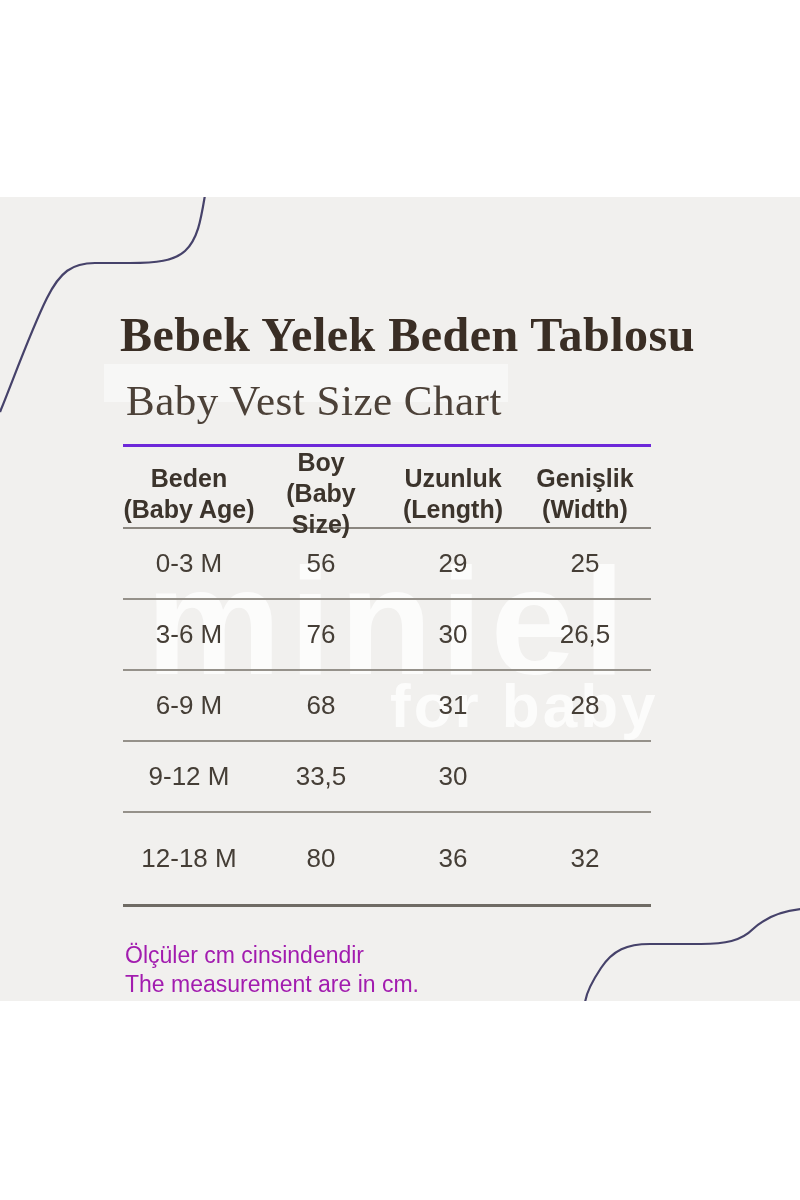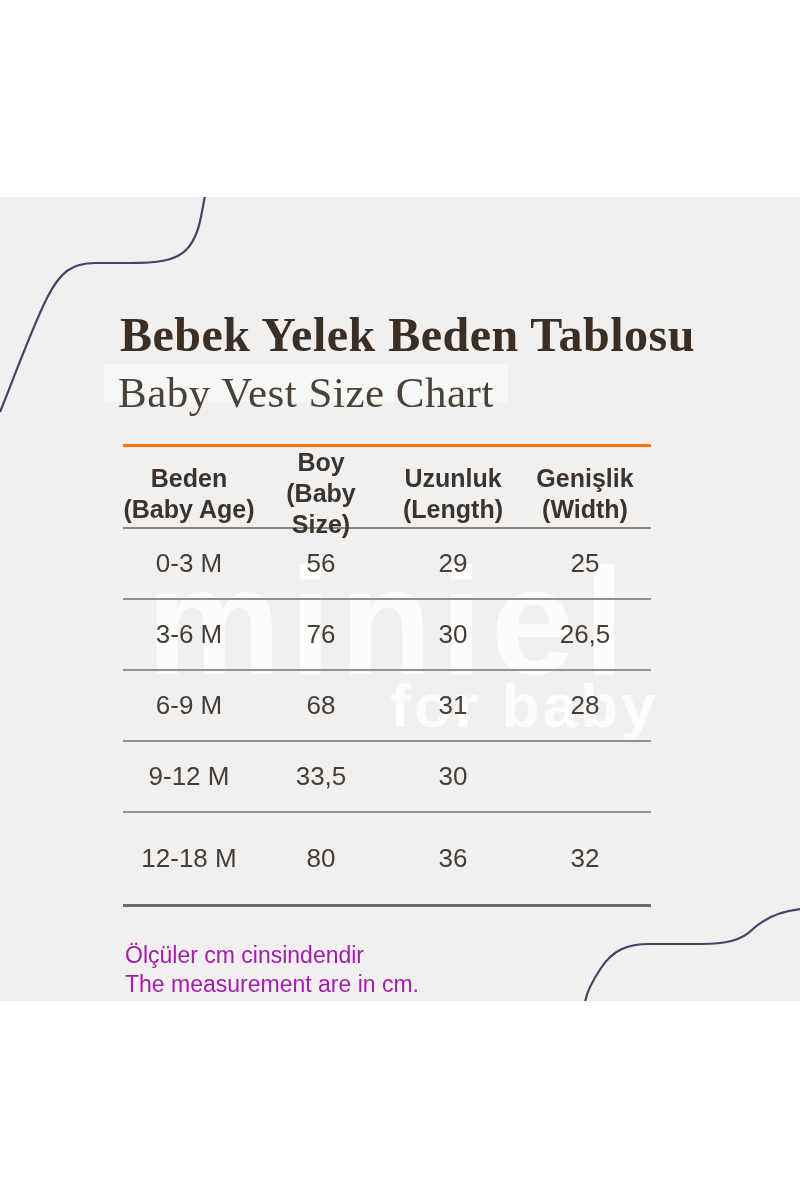--- a/index.html
+++ b/index.html
@@ -25,28 +25,28 @@
   .subtitle-bg{
     position:absolute;left:104px;top:167px;width:404px;height:38px;
     background:rgba(255,255,255,.45);z-index:1;
   }
   .title{
     position:absolute;left:110px;top:100px;margin:10px;z-index:2;
     font-family:"Liberation Serif",serif;font-size:48px;font-weight:600;
     color:#3a2e25;letter-spacing:.5px;white-space:nowrap;
   }
   .subtitle{
-    position:absolute;left:110px;top:163px;margin:8px;z-index:2;
+    position:absolute;left:110px;top:163px;margin:16px;z-index:2;
     font-family:"Liberation Serif",serif;font-size:43px;font-weight:400;
     color:#4c4138;letter-spacing:.5px;white-space:nowrap;
   }
 
   .size-table{
     position:absolute;left:123px;top:247px;width:528px;z-index:2;
-    border-top:3px solid #f97316;border-bottom:3px solid #6f6b64;
+    border-top:3px solid #6d28d9;border-bottom:3px solid #6f6b64;
     color:#453e36;
   }
   .trow{display:grid;grid-template-columns:repeat(4,1fr)}
   .thead{height:80px;border-bottom:2px solid #8b8780}
   .th{
     display:flex;flex-direction:column;justify-content:center;text-align:center;
     font-weight:bold;font-size:25px;line-height:31px;color:#3c342c;height:100%;
   }
   .drow{height:69px;border-bottom:2px solid #95918a}
   .drow:last-child{height:91px;border-bottom:none}

